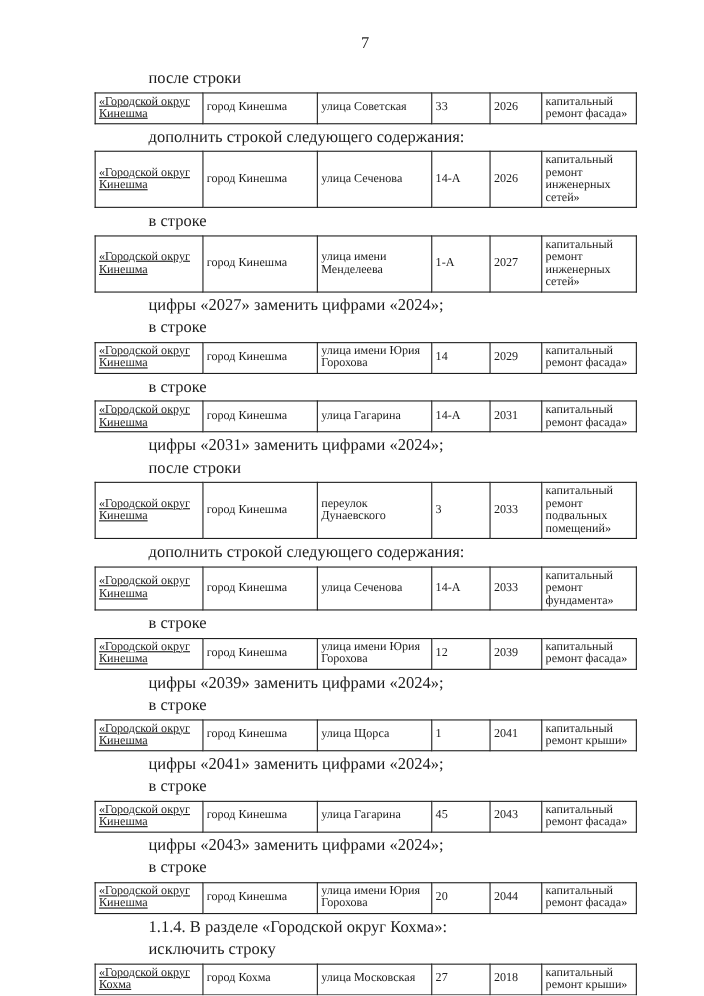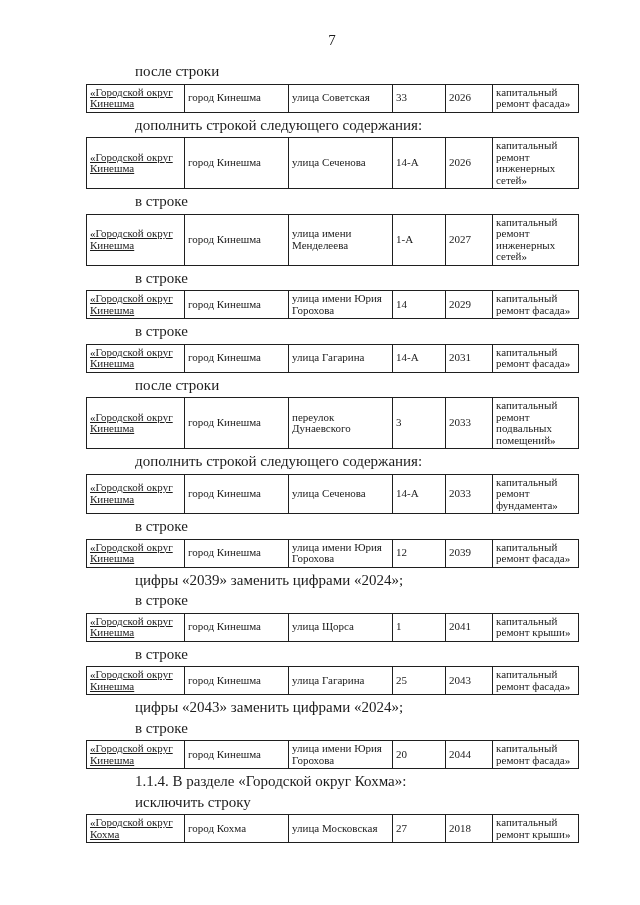--- a/index.html
+++ b/index.html
@@ -115,20 +115,21 @@
         <td class="c1">«Городской округ Кинешма</td>
         <td class="c2">город Кинешма</td>
         <td class="c3">улица имени Менделеева</td>
         <td class="c4">1-А</td>
         <td class="c5">2027</td>
         <td class="c6">капитальный ремонт инженерных сетей»</td>
       </tr>
         </tbody>
     </table>
 
+    <p class="para">цифры «2027» заменить цифрами «2024»;</p>
     <p class="para">в строке</p>
 
     <table class="amend">
       <colgroup>
           <col class="w1">
           <col class="w2">
           <col class="w3">
           <col class="w4">
           <col class="w5">
           <col class="w6">
@@ -161,20 +162,21 @@
         <td class="c1">«Городской округ Кинешма</td>
         <td class="c2">город Кинешма</td>
         <td class="c3">улица Гагарина</td>
         <td class="c4">14-А</td>
         <td class="c5">2031</td>
         <td class="c6">капитальный ремонт фасада»</td>
       </tr>
         </tbody>
     </table>
 
+    <p class="para">цифры «2031» заменить цифрами «2024»;</p>
     <p class="para">после строки</p>
 
     <table class="amend">
       <colgroup>
           <col class="w1">
           <col class="w2">
           <col class="w3">
           <col class="w4">
           <col class="w5">
           <col class="w6">
@@ -254,37 +256,38 @@
         <td class="c1">«Городской округ Кинешма</td>
         <td class="c2">город Кинешма</td>
         <td class="c3">улица Щорса</td>
         <td class="c4">1</td>
         <td class="c5">2041</td>
         <td class="c6">капитальный ремонт крыши»</td>
       </tr>
         </tbody>
     </table>
 
+    <p class="para">цифры «2041» заменить цифрами «2024»;</p>
     <p class="para">в строке</p>
 
     <table class="amend">
       <colgroup>
           <col class="w1">
           <col class="w2">
           <col class="w3">
           <col class="w4">
           <col class="w5">
           <col class="w6">
         </colgroup>
       <tbody>
           <tr>
         <td class="c1">«Городской округ Кинешма</td>
         <td class="c2">город Кинешма</td>
         <td class="c3">улица Гагарина</td>
-        <td class="c4">25</td>
+        <td class="c4">45</td>
         <td class="c5">2043</td>
         <td class="c6">капитальный ремонт фасада»</td>
       </tr>
         </tbody>
     </table>
 
     <p class="para">цифры «2043» заменить цифрами «2024»;</p>
     <p class="para">в строке</p>
 
     <table class="amend">

